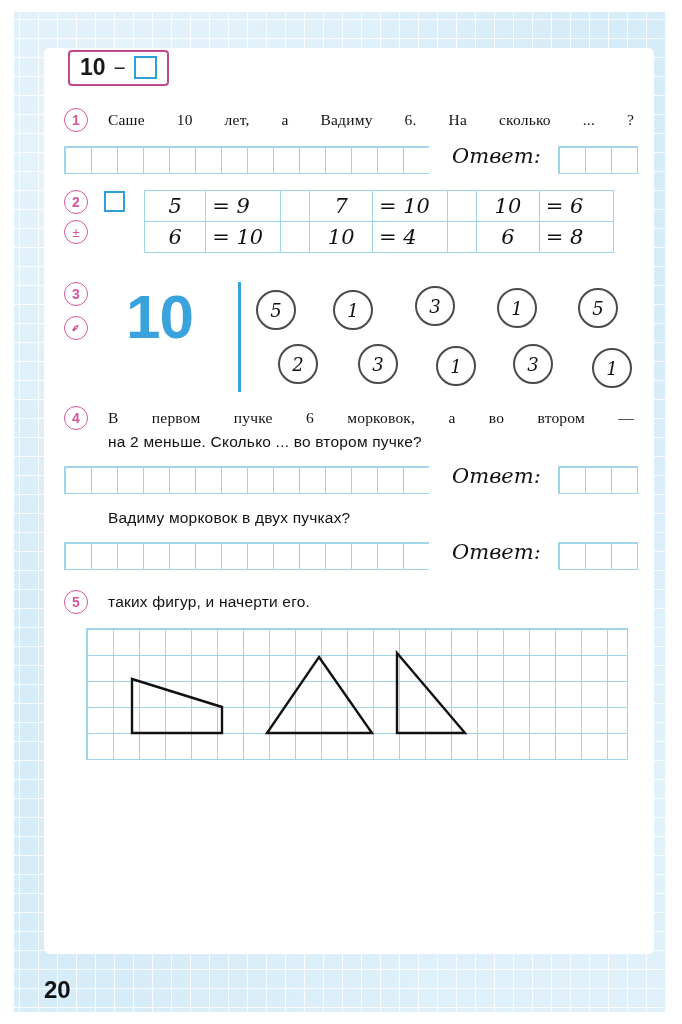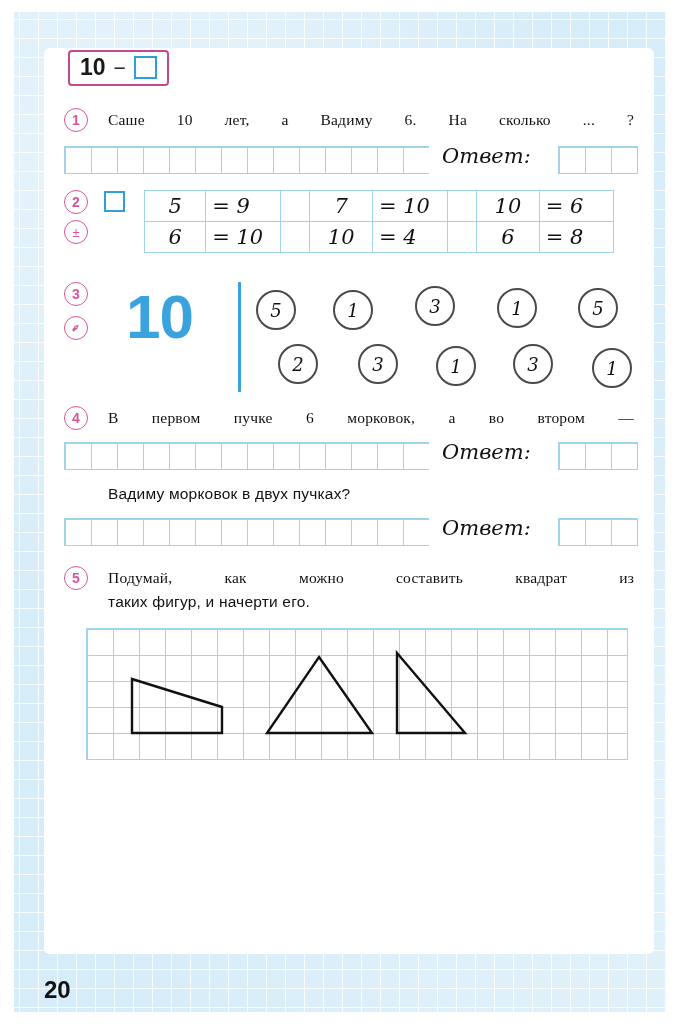--- a/index.html
+++ b/index.html
@@ -166,20 +166,21 @@
   }
   .grid-strip.right { border-right: 1px solid #9fd4ea; }
   .answer-label {
     position: absolute;
     top: -2px;
     font-family: "DejaVu Serif", serif;
     font-style: italic;
     font-size: 21px;
     color: #111;
     white-space: nowrap;
+    margin-left: 10px;
   }
 
   
   .eq-table {
     margin-left: 80px;
     margin-top: -4px;
     width: 470px;
     border-collapse: collapse;
   }
   .eq-table td {
@@ -347,40 +348,40 @@
         <div class="circ" style="left:328px; top:64px;">1</div>
         <div class="circ" style="left:405px; top:62px;">3</div>
         <div class="circ" style="left:484px; top:66px;">1</div>
       </div>
     </div>
 
     
     <div class="task" style="margin-top:6px;">
       <div class="badge">4</div>
       <div class="task-text spread">В  первом  пучке  6  морковок,  а  во  втором  —</div>
+      <div class="task-text">на  2  меньше.  Сколько  ...  во  втором  пучке?</div>
     </div>
     <div class="writing-row" style="margin-top:12px;">
       <div class="grid-strip" style="left:0; width:364px;"></div>
       <div class="answer-label" style="left:378px;">Ответ:</div>
       <div class="grid-strip right" style="left:494px; width:78px;"></div>
     </div>
 
     <div class="task" style="margin-top:14px;">
       <div class="task-text">Вадиму  морковок  в  двух  пучках?</div>
     </div>
     <div class="writing-row" style="margin-top:12px;">
       <div class="grid-strip" style="left:0; width:364px;"></div>
       <div class="answer-label" style="left:378px;">Ответ:</div>
       <div class="grid-strip right" style="left:494px; width:78px;"></div>
     </div>
 
     
     <div class="task" style="margin-top:22px;">
       <div class="badge">5</div>
-      <div class="task-text spread">Подумай,  как  можно  составить  квадрат  из</div>
       <div class="task-text">таких  фигур,  и  начерти  его.</div>
     </div>
 
     <div class="fig-box">
       <svg width="540" height="130" viewBox="0 0 540 130">
 
         <polygon points="45,50 135,78 135,104 45,104" fill="none" stroke="#111" stroke-width="2.4"></polygon>
 
         <polygon points="232,28 285,104 180,104" fill="none" stroke="#111" stroke-width="2.4"></polygon>
 

